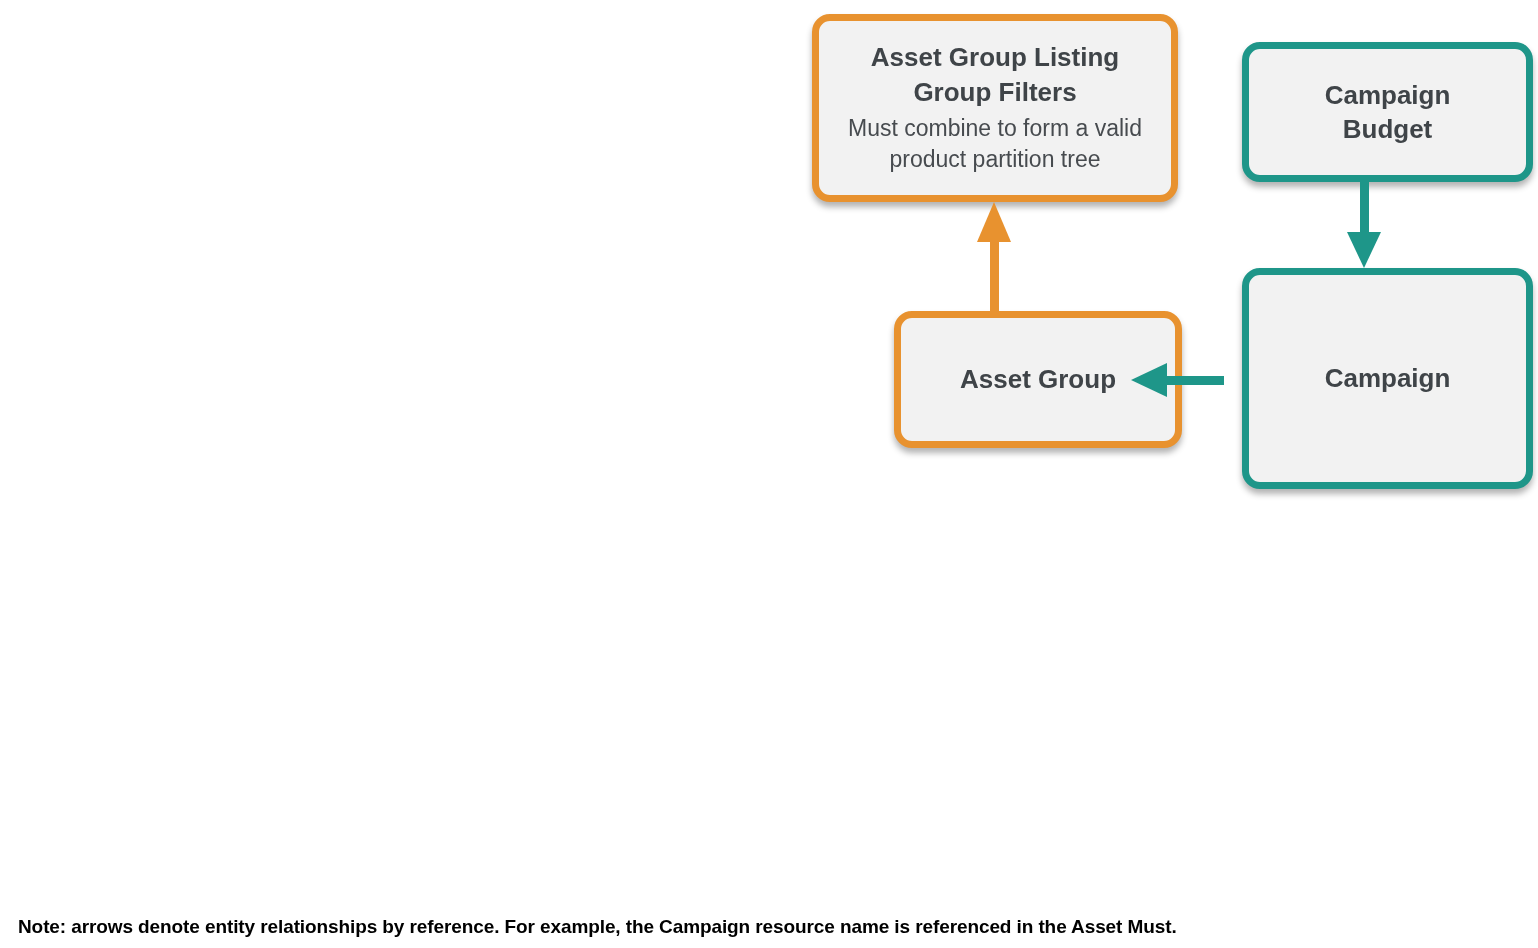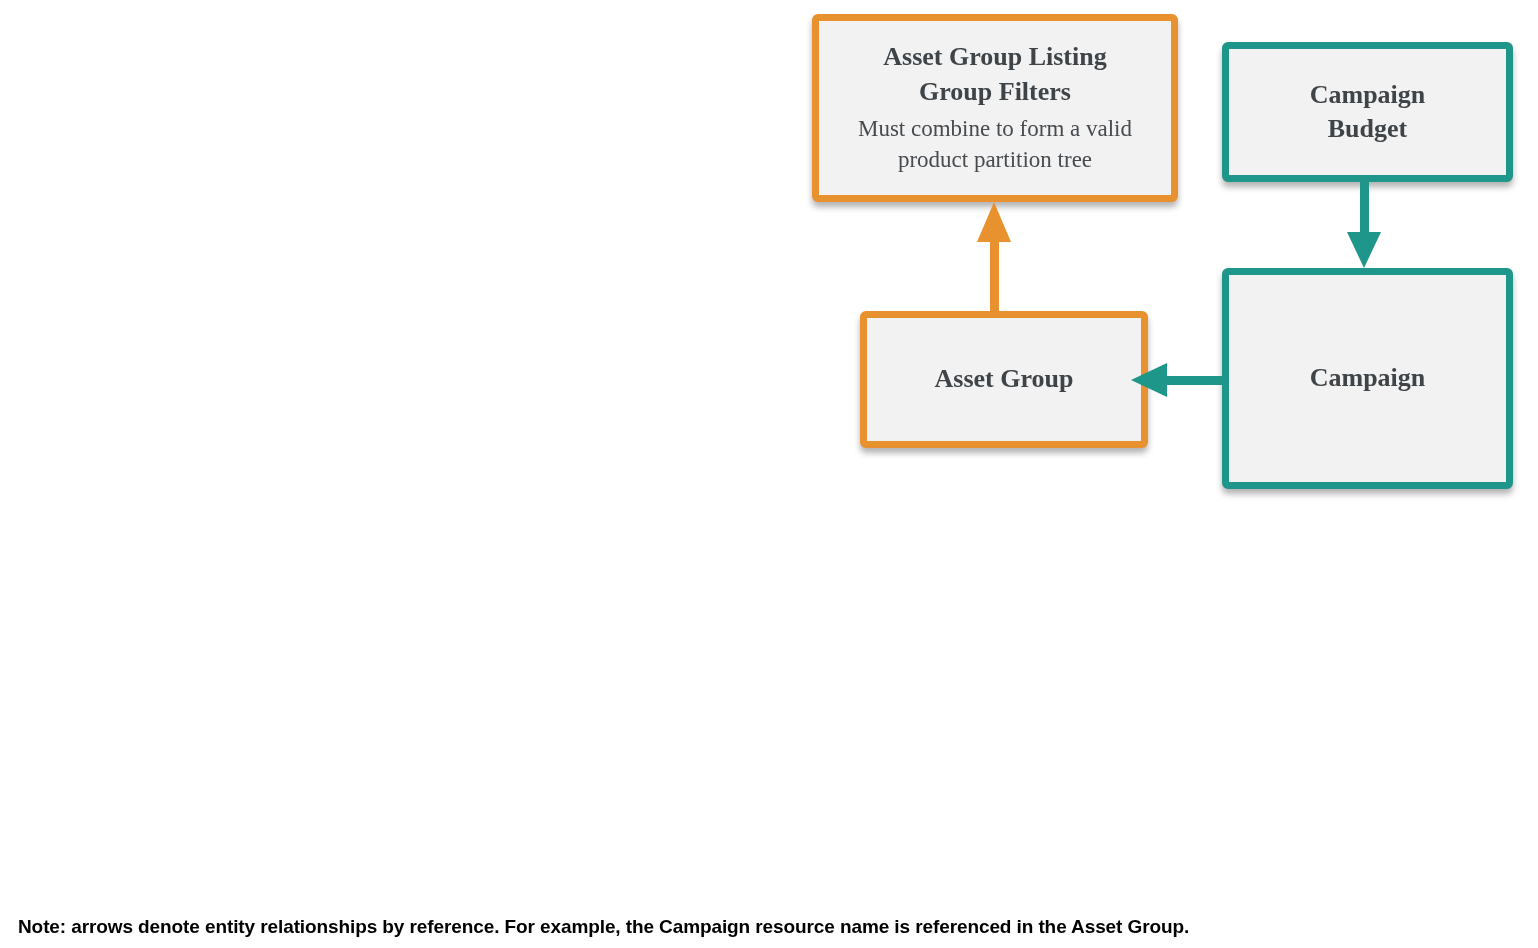--- a/index.html
+++ b/index.html
@@ -19,50 +19,49 @@
     position: relative;
     overflow: hidden;
   }
   .canvas {
     position: absolute;
     inset: 0;
   }
   .node {
     position: absolute;
     background: var(--box-fill);
-    border-radius: 6px;
+    border-radius: 18px;
     display: flex;
     flex-direction: column;
     align-items: center;
     justify-content: center;
     text-align: center;
     box-shadow: 0 5px 6px rgba(0,0,0,0.30);
     padding: 10px 16px;
-    font-family: Liberation Serif, serif;
   }
   .node-orange { border: 7px solid var(--orange); }
-  .node-teal   { border: 7px solid var(--teal); }
+  .node-teal   { border: 7px solid var(--teal); margin-left: 20px; }
   .node-title {
     color: var(--title-text);
     font-weight: bold;
     font-size: 26px;
     line-height: 1.32;
     white-space: pre-line;
   }
   .node-subtitle {
     color: var(--subtitle-text);
     font-size: 23px;
     line-height: 1.36;
     white-space: pre-line;
     margin-top: 4px;
   }
   
   .node-filters        { left: 812px;  top: 14px;  width: 366px; height: 188px; }
   .node-campaign-budget{ left: 1222px; top: 42px;  width: 291px; height: 140px; }
-  .node-asset-group    { left: 860px;  top: 311px; width: 288px; height: 137px; }
+  .node-asset-group    { left: 894px;  top: 311px; width: 288px; height: 137px; }
   .node-campaign       { left: 1222px; top: 268px; width: 291px; height: 221px; }
 
   
   .shaft, .head { position: absolute; }
   .shaft-orange { background: var(--orange); }
   .shaft-teal   { background: var(--teal); }
   .head { width: 0; height: 0; }
 
   
   .arrow-up-shaft { left: 990px; top: 238px; width: 9px; height: 74px; }
@@ -134,15 +133,15 @@
   <div>
     <div class="shaft shaft-teal arrow-down-shaft"></div>
     <div class="head arrow-down-head"></div>
   </div>
 
   <div>
     <div class="shaft shaft-teal arrow-left-shaft"></div>
     <div class="head arrow-left-head"></div>
   </div>
 
-  <div class="note">Note: arrows denote entity relationships by reference. For example, the Campaign resource name is referenced in the Asset Group.</div>
+  <div class="note">Note: arrows denote entity relationships by reference. For example, the Campaign resource name is referenced in the Asset Must.</div>
 
 </div>
 
 </body></html>

